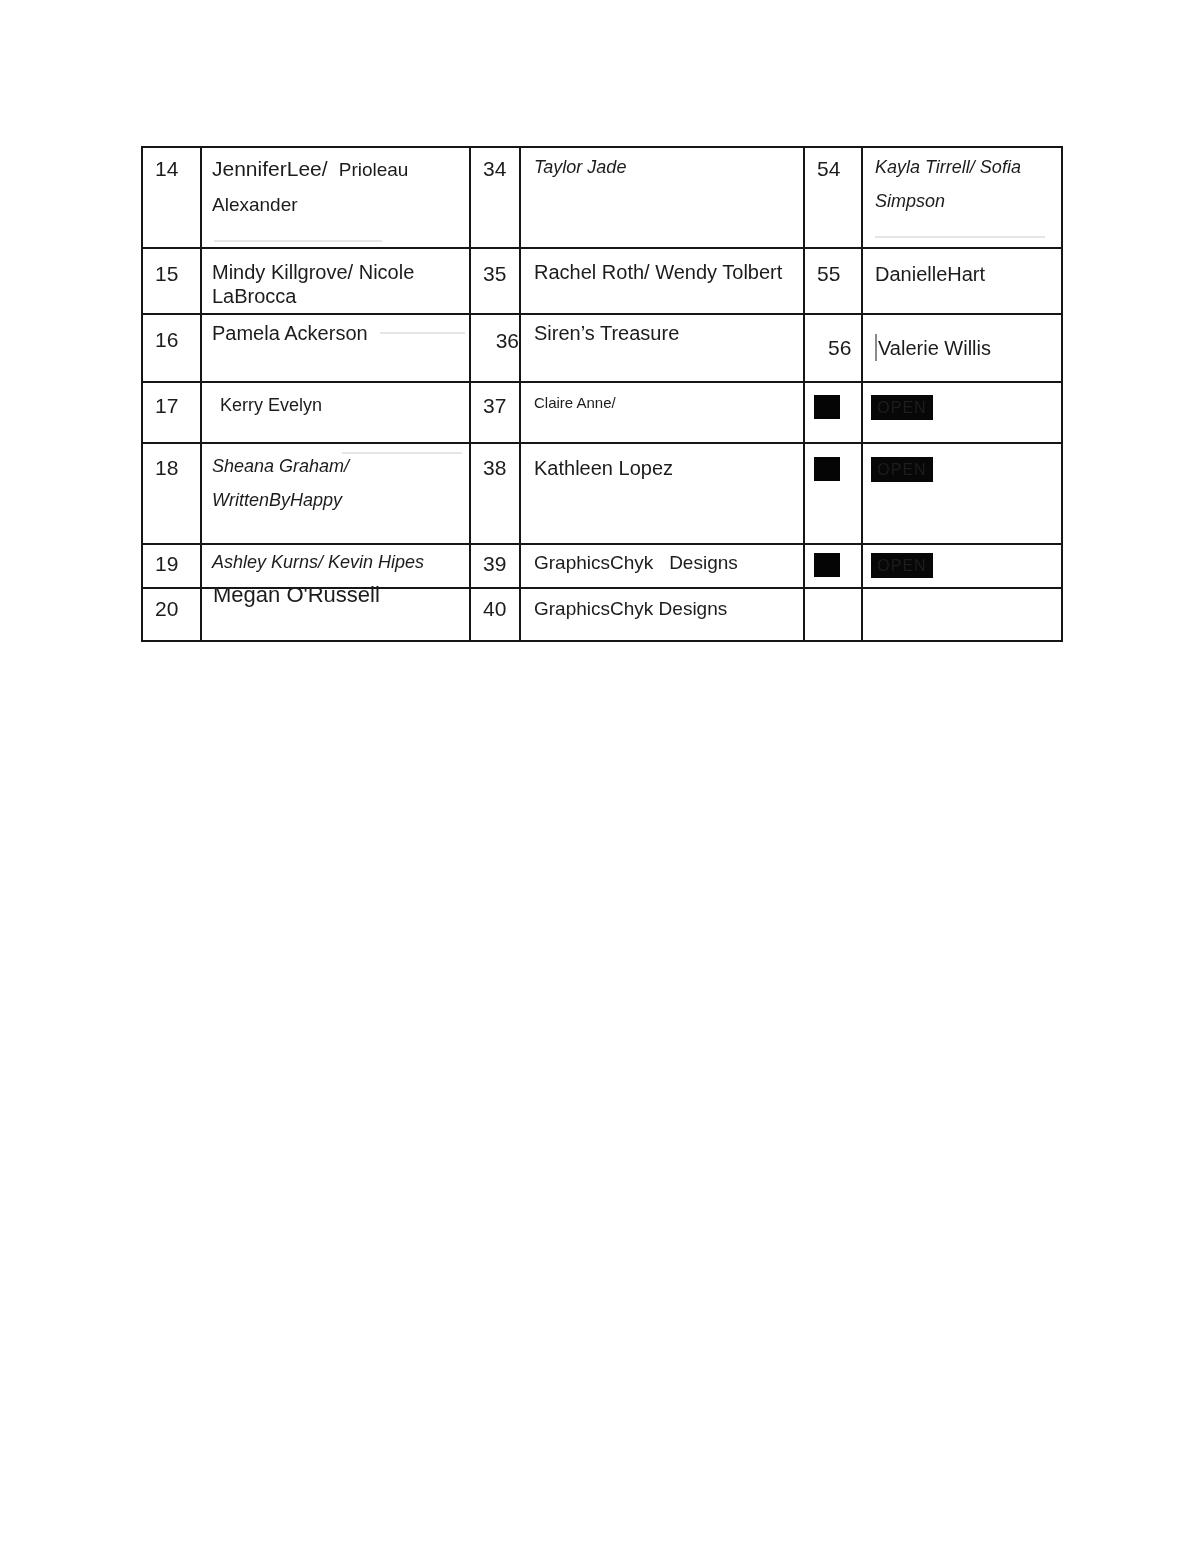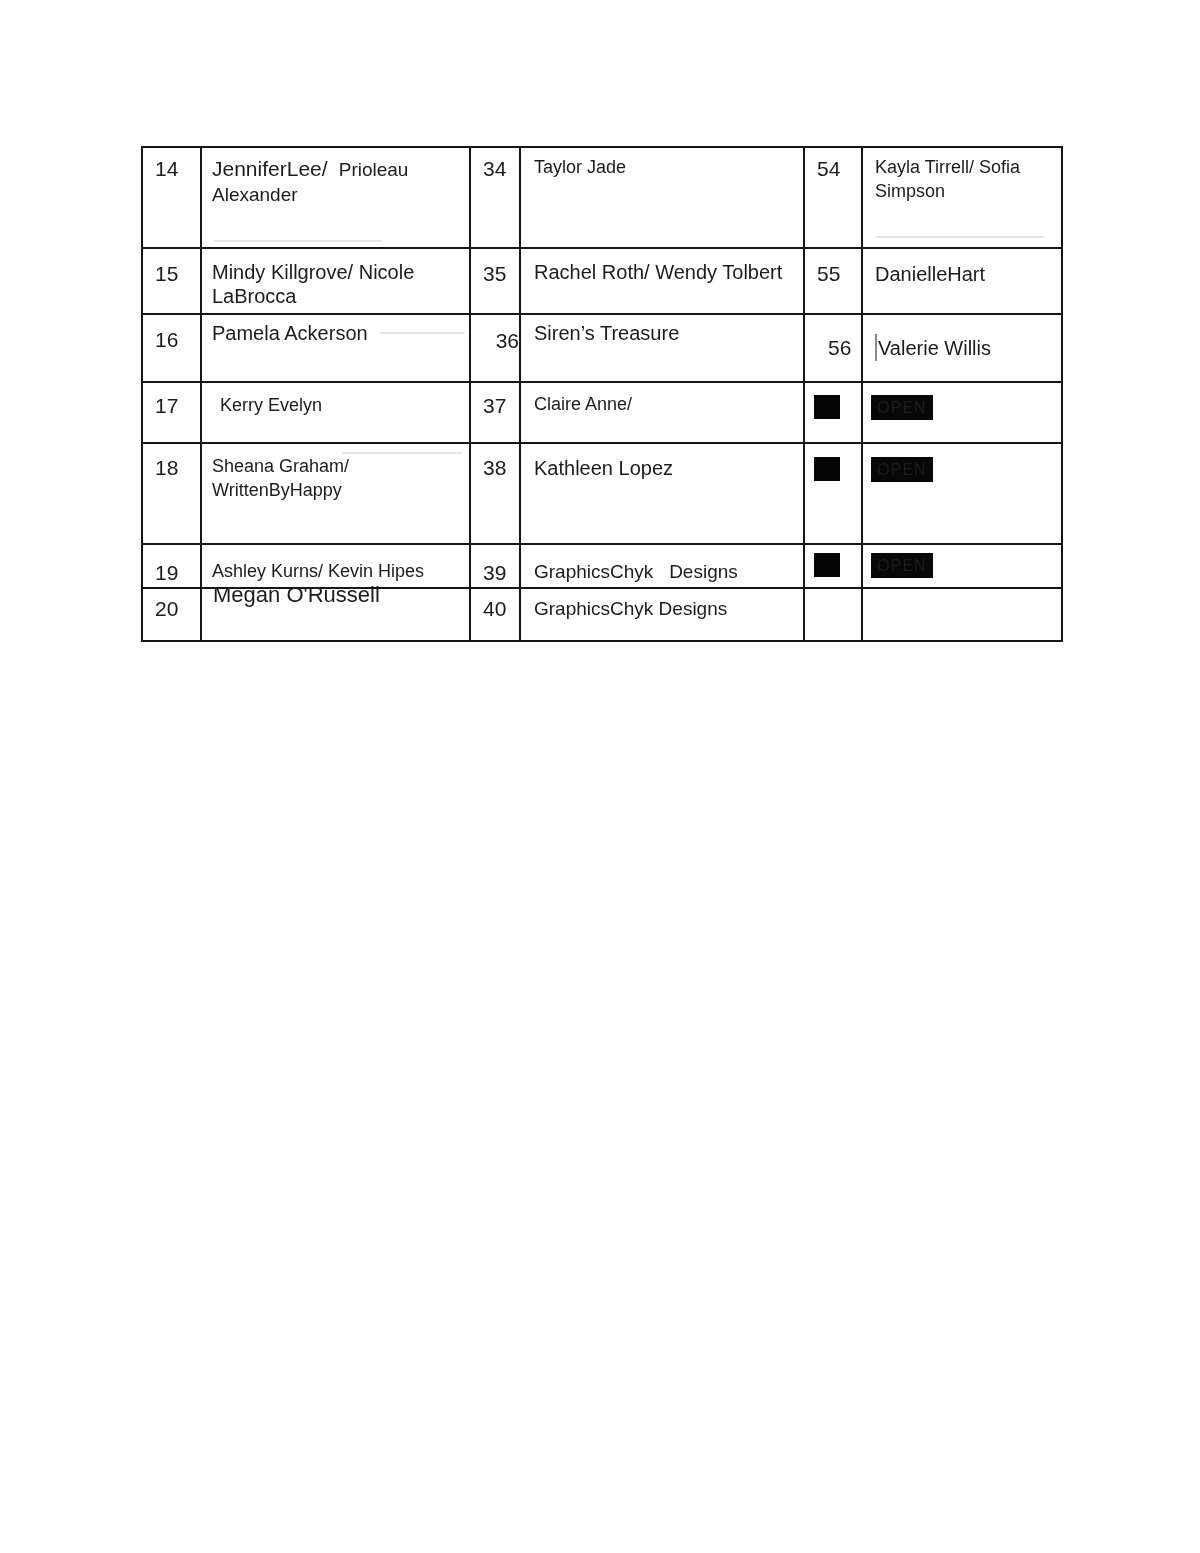--- a/index.html
+++ b/index.html
@@ -26,26 +26,26 @@
   .cell.last-row{border-bottom:none;}
 
   .num{font-size:21px;padding:10px 0 0 12px;}
   .name{font-size:20px;padding:8px 0 0 10px;line-height:1.2;}
   .name.mid{padding-left:13px;}
   .name.right{padding-left:12px;}
   .pre{white-space:pre-wrap;}
 
   
   .pt9{padding-top:9px;} .pt11{padding-top:11px;} .pt12{padding-top:12px;}
-  .pt13{padding-top:13px;} .pt6{padding-top:6px;} .pt7{padding-top:16px;} .pt8{padding-top:8px;}
+  .pt13{padding-top:13px;} .pt6{padding-top:6px;} .pt7{padding-top:7px;} .pt8{padding-top:8px;}
   .pt14{padding-top:14px;text-align:right;}
 
-  .fs17{font-size:18px;} .fs18{font-size:18px;} .fs19{font-size:19px;} .fs21{font-size:21px;}
-
-  .dbl-gap{margin-top:2px;}
+  .fs17{font-size:15px;} .fs18{font-size:18px;font-style:italic;} .fs19{font-size:19px;} .fs21{font-size:21px;}
+
+  .dbl-gap{margin-top:12px;}
 
   
   .num-56{padding:21px 0 0 23px;}
 
   
   .faint-line{position:absolute;height:2px;background:#e6e6e6;}
 
   
   .redact-sq{position:absolute;width:26px;height:24px;background:#050505;}
   .redact-rect{

